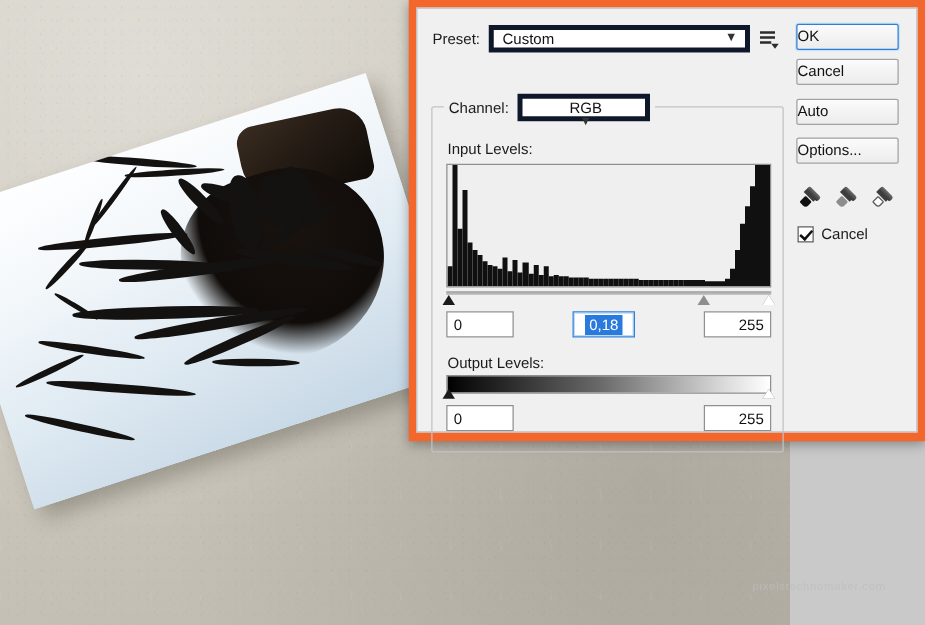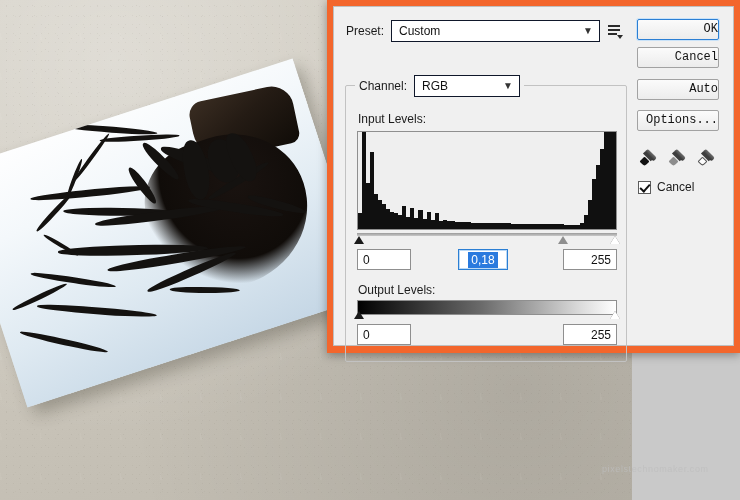--- a/index.html
+++ b/index.html
@@ -100,35 +100,35 @@
     position: absolute;
     left: 12px; top: 13px;
     display: flex; align-items: center;
     gap: 7px;
   }
   .lbl { font-size: 12px; color: #1b1b1b; white-space: nowrap; }
 
   .combo {
     height: 22px;
     background: #ffffff;
-    border: 1px solid #0f172a;
+    border: 4px solid #0f172a;
     display: flex; align-items: center;
     padding: 0 4px 0 7px;
     font-size: 12px;
     color: #111;
     position: relative;
   }
   .combo .val { flex: 1; }
   .combo .chev {
     width: 14px; text-align: center;
     font-size: 10px; color: #333;
     line-height: 1;
   }
   #preset-combo { width: 209px; }
-  #channel-combo { width: 106px; }
+  #channel-combo { width: 106px; flex-direction: column; }
 
   #preset-menu-icon {
     width: 16px; height: 16px;
     position: relative;
     cursor: pointer;
   }
   #preset-menu-icon i {
     position: absolute; left: 1px; height: 2px; background: #2b2b2b; display: block;
   }
   #preset-menu-icon i:nth-child(1){ top: 2px;  width: 12px; }
@@ -260,23 +260,23 @@
   .btn {
     display: block;
     width: 82px; height: 21px;
     margin-bottom: 7px;
     background: linear-gradient(#fbfbfb,#ececec);
     border: 1px solid #a2a2a2;
     border-radius: 2px;
     font-size: 12px;
     color: #111;
     line-height: 19px;
-    text-align: right;
+    text-align: left;
     cursor: pointer;
-    font-family: Liberation Mono, monospace;
+    font-family: Liberation Sans, sans-serif;
   }
   .btn.default {
     border: 1px solid #2b7fd4;
     box-shadow: 0 0 0 1px #c9e2f8;
   }
   #btn-auto { margin-top: 11px; }
   #btn-options { margin-top: 10px; }
 
   #eyedroppers {
     margin-top: 15px;

